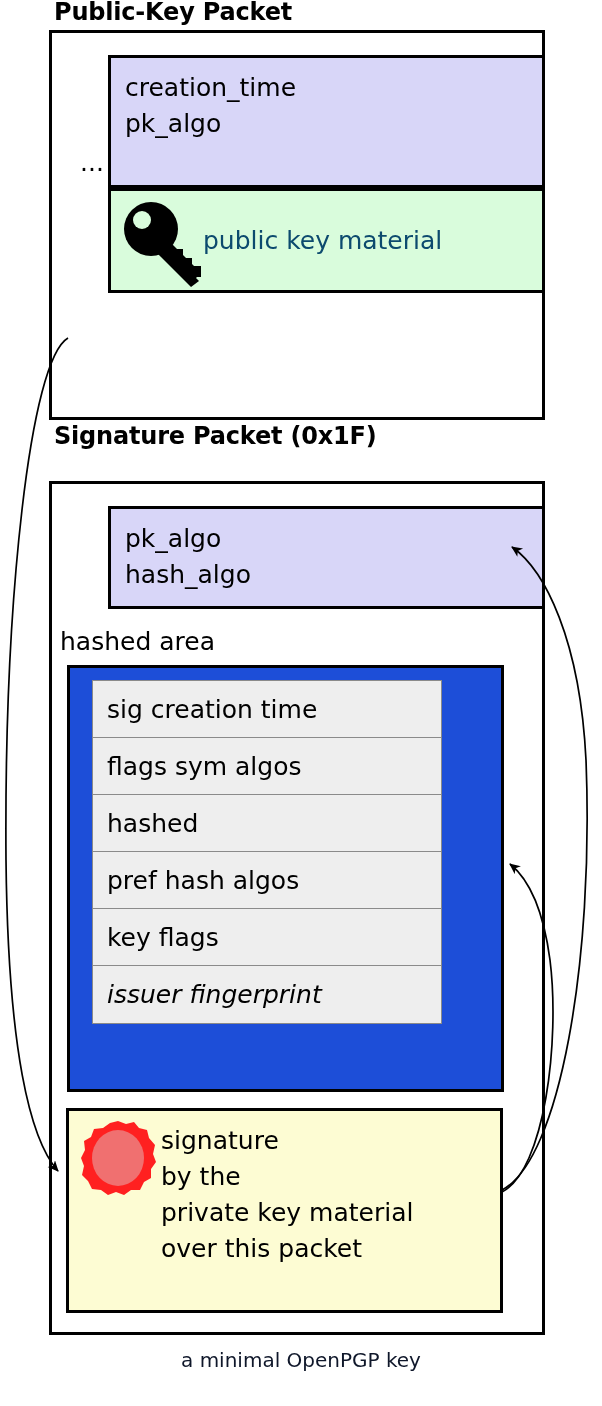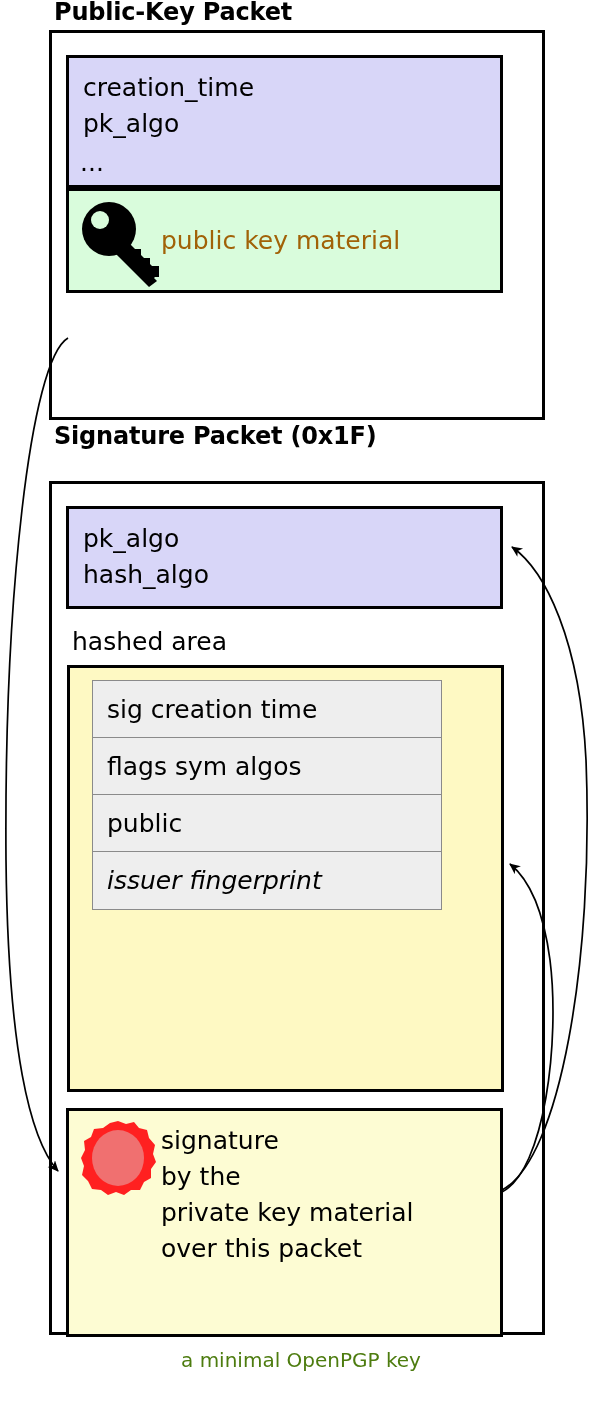--- a/index.html
+++ b/index.html
@@ -48,65 +48,66 @@
     box-sizing: border-box;
   }
   #pk-packet  { left: 49px; top: 30px;  width: 496px; height: 390px; }
   #sig-packet { left: 49px; top: 481px; width: 496px; height: 854px; }
 
   
   .field-box {
     position: absolute;
     border: 3px solid #000000;
     box-sizing: border-box;
+    margin-left: 42px;
   }
   .field-box .ftext {
     position: absolute;
     font-size: 25px;
     line-height: 36px;
     color: #000000;
     white-space: pre;
   }
   #pk-header   { left: 66px; top: 55px;  width: 437px; height: 133px; background: #d8d6f8; }
   #pk-header .ftext { left: 14px; top: 12px; }
   #pk-ellipsis { position: absolute; left: 80px; top: 148px; font-size: 25px; line-height: 30px; color:#000; }
 
   #pk-material { left: 66px; top: 188px; width: 437px; height: 105px; background: #d9fcdc; }
   #pk-material .ftext {
-    left: 92px; top: 32px; color: #a16207; font-size: 25px;
+    left: 92px; top: 32px; color: #0c4a6e; font-size: 25px;
   }
 
   #sig-header  { left: 66px; top: 506px; width: 437px; height: 103px; background: #d8d6f8; }
   #sig-header .ftext { left: 14px; top: 12px; }
 
   
   .key-icon {
     position: absolute;
     left: 10px;
     top: 8px;
     width: 86px;
     height: 88px;
   }
 
   
   #hashed-label {
     position: absolute;
-    left: 72px;
+    left: 60px;
     top: 627px;
     font-size: 25px;
     color: #000000;
   }
   #hashed-area {
     position: absolute;
     left: 67px;
     top: 665px;
     width: 437px;
     height: 427px;
     border: 3px solid #000000;
-    background: #fef9c3;
+    background: #1d4ed8;
     box-sizing: border-box;
   }
   #subpacket-list {
     position: absolute;
     left: 22px;
     top: 12px;
     width: 350px;
     border: 1px solid #8a8a8a;
     box-sizing: border-box;
     background: #eeeeee;
@@ -123,21 +124,21 @@
     white-space: nowrap;
   }
   .subpacket-row:last-child { border-bottom: none; font-style: italic; }
 
   
   #sig-block {
     position: absolute;
     left: 66px;
     top: 1108px;
     width: 437px;
-    height: 229px;
+    height: 205px;
     border: 3px solid #000000;
     background: #fdfcd3;
     box-sizing: border-box;
   }
   #sig-block .ftext {
     position: absolute;
     left: 92px;
     top: 12px;
     font-size: 25px;
     line-height: 36px;
@@ -153,21 +154,21 @@
   }
 
   
   #caption {
     position: absolute;
     left: 0;
     top: 1348px;
     width: 602px;
     text-align: center;
     font-size: 20px;
-    color: #4d7c0f;
+    color: #0f172a;
   }
 </style>
 </head>
 <body>
 
 <div id="diagram">
 
   <div class="pkt-title" id="title-pk">Public-Key Packet</div>
 
   <div class="packet-frame" id="pk-packet"></div>
@@ -201,21 +202,23 @@
     <div class="ftext">pk_algo
 hash_algo</div>
   </div>
 
   <div id="hashed-label">hashed area</div>
 
   <div id="hashed-area">
     <div id="subpacket-list">
         <div class="subpacket-row">sig creation time</div>
         <div class="subpacket-row">flags sym algos</div>
-        <div class="subpacket-row">public</div>
+        <div class="subpacket-row">hashed</div>
+        <div class="subpacket-row">pref hash algos</div>
+        <div class="subpacket-row">key flags</div>
         <div class="subpacket-row">issuer fingerprint</div>
       </div>
   </div>
 
   <div id="sig-block">
     <svg class="seal-icon" viewBox="0 0 78 80">
       <path d="M39,3 L47,6 L55,4 L60,10 L68,12 L70,20 L76,27 L74,36 L77,44
                L72,51 L72,60 L65,64 L61,72 L52,72 L45,77 L37,74 L29,77 L22,72
                L13,71 L9,63 L3,57 L5,48 L2,40 L6,32 L5,23 L12,19 L15,11 L24,10
                L31,5 Z" fill="#ff2020"></path>

